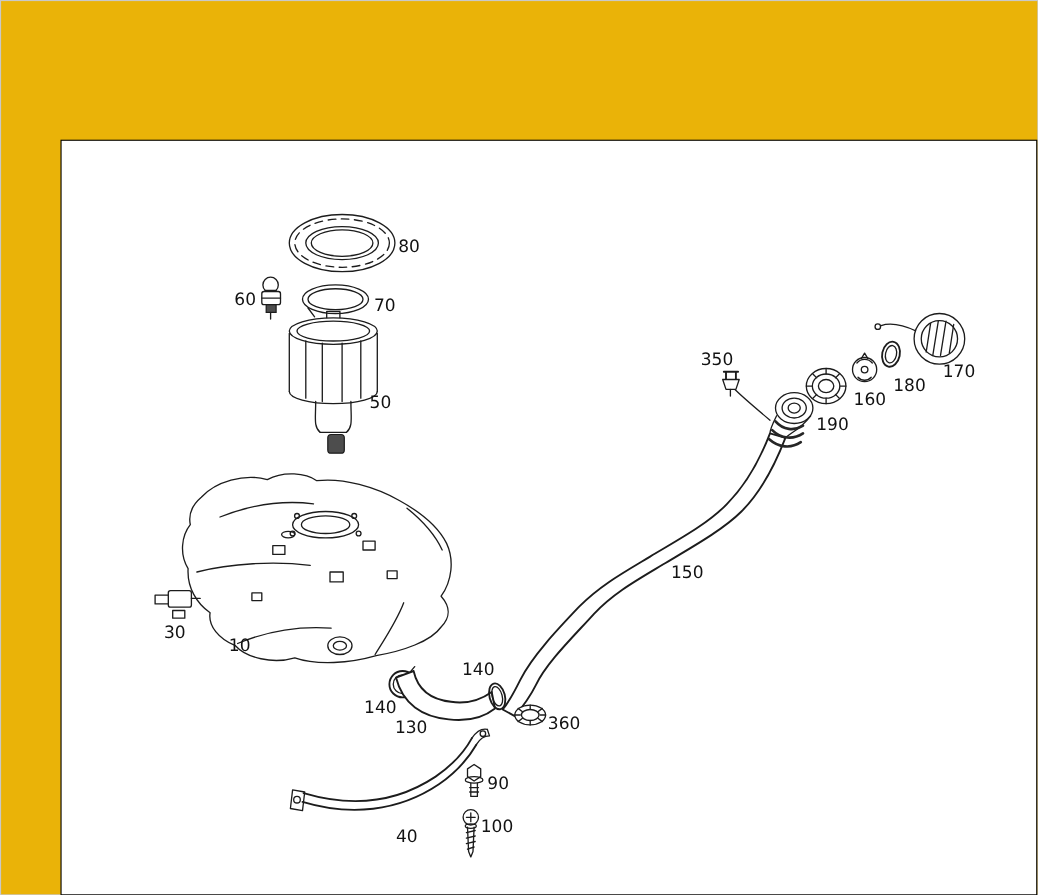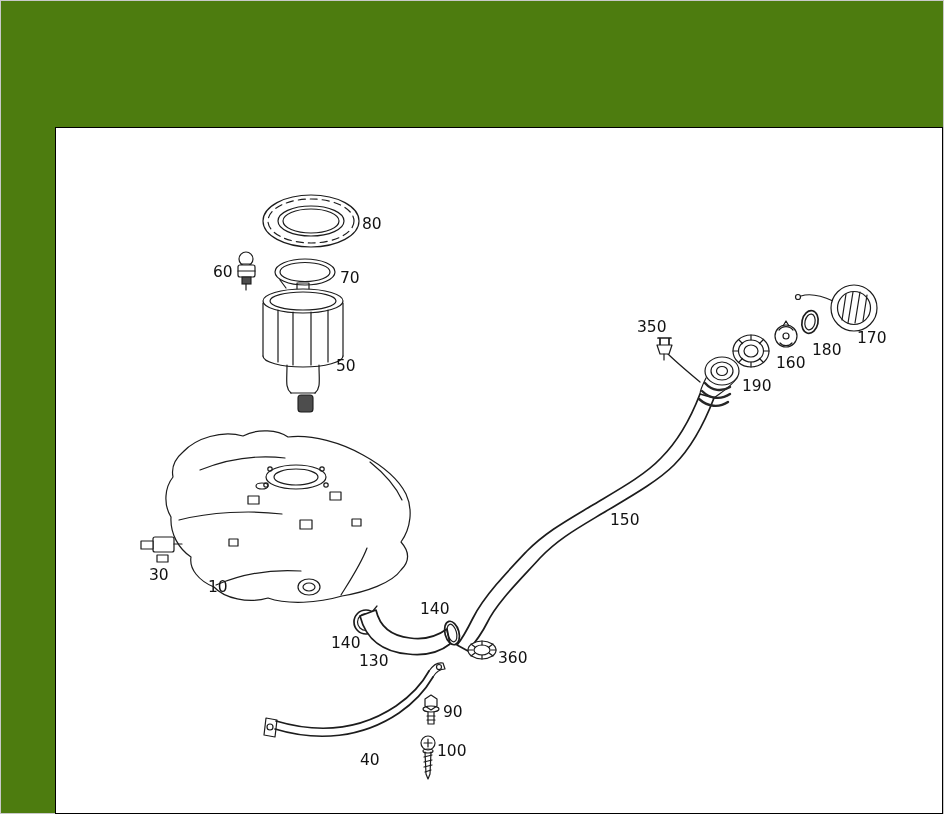--- a/index.html
+++ b/index.html
@@ -1,16 +1,16 @@
 <!DOCTYPE html>
 <html><head>
 <meta charset="utf-8">
 <style>
   html,body{margin:0;padding:0;background:#ffffff;}
-  .page{position:relative;width:944px;height:814px;background:#4d7c0f;
+  .page{position:relative;width:944px;height:814px;background:#eab308;
         font-family:"DejaVu Sans",sans-serif;outline:1px solid #c9c9c9;outline-offset:-1px;overflow:hidden;}
   .page svg{position:absolute;left:0;top:0;width:944px;height:814px;}
   .callout{font-family:"DejaVu Sans",sans-serif;font-size:15.5px;fill:#121212;cursor:pointer;}
   .ln{fill:none;stroke:#1c1c1c;stroke-width:1.2;stroke-linecap:round;stroke-linejoin:round;}
   .lnw{fill:#ffffff;stroke:#1c1c1c;stroke-width:1.2;stroke-linejoin:round;}
   .thick{stroke-width:1.7;}
   .rib{fill:none;stroke:#262626;stroke-width:2.4;stroke-linecap:round;}
   .dark{fill:#4d4d4d;stroke:#1c1c1c;stroke-width:1.1;}
 </style>
 </head>

